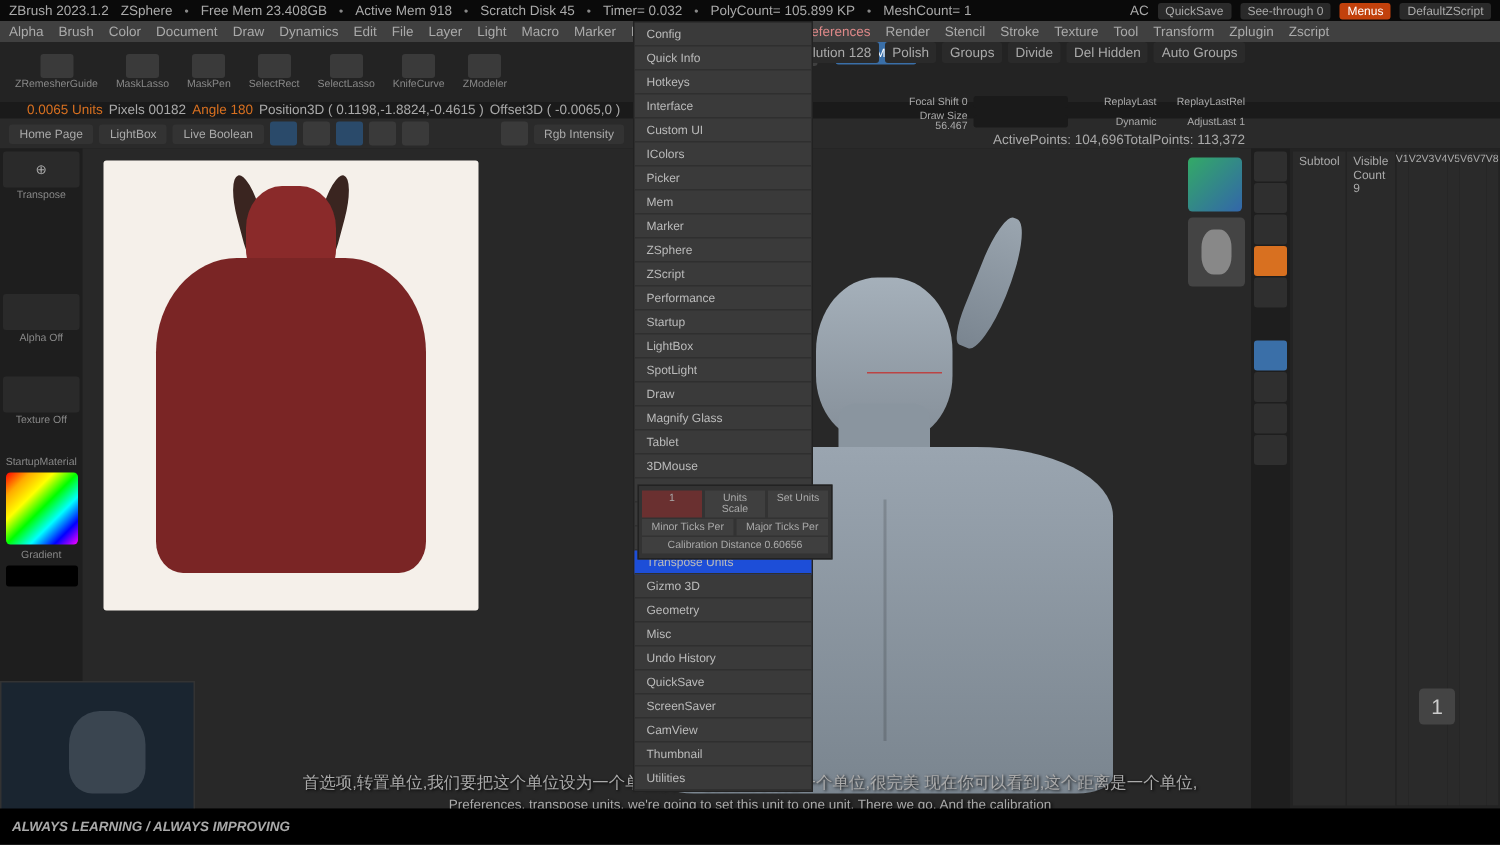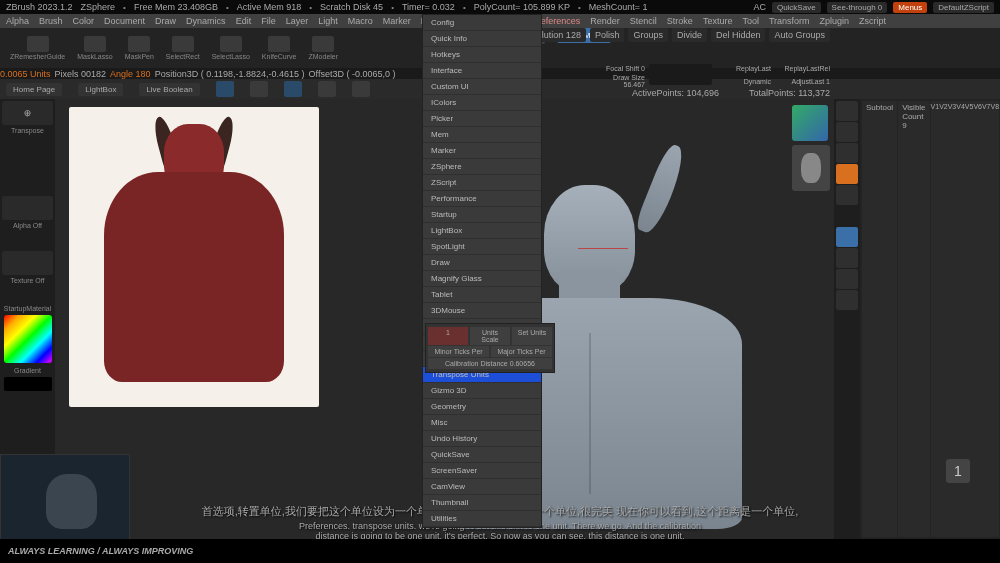--- a/index.html
+++ b/index.html
@@ -7,23 +7,23 @@
 .title-bar{height:14px;background:#0a0a0a;display:flex;align-items:center;padding:0 6px;gap:8px;font-size:8px;color:#888}
 .title-bar .right{margin-left:auto;display:flex;gap:6px;align-items:center}
 .title-bar .btn{padding:1px 5px;background:#2a2a2a;border-radius:2px;font-size:8px}
 .menu-bar{height:14px;background:#404040;display:flex;align-items:center;padding:0 6px;gap:10px;font-size:8px;color:#999}
 .menu-bar span{cursor:pointer}
 .menu-bar .active{color:#d88}
 .top-panel{height:40px;background:#232323;display:flex;align-items:center;padding:2px 6px;gap:4px}
 .icon-block{display:flex;flex-direction:column;align-items:center;gap:1px;padding:2px 4px}
 .icon-block .ico{width:22px;height:16px;background:#3a3a3a;border-radius:2px}
 .icon-block .lbl{font-size:7px;color:#888}
-.status-line{height:11px;background:#1a1a1a;display:flex;align-items:center;padding:0 0;font-size:7px;gap:4px}
+.status-line{height:11px;background:#1a1a1a;display:flex;align-items:flex-start;padding:0 18px;font-size:7px;gap:4px}
 .status-line .o{color:#d87020}
-.toolbar{height:20px;background:#2a2a2a;display:flex;align-items:center;padding:0 6px;gap:16px}
+.toolbar{height:20px;background:#2a2a2a;display:flex;align-items:center;padding:0 6px;gap:4px}
 .tb-btn{padding:2px 7px;background:#333;border-radius:2px;font-size:8px}
 .tb-ico{width:18px;height:16px;background:#3a3a3a;border-radius:2px}
 .tb-ico.a{background:#2a4a6a}
 .main{display:flex;height:440px}
 .left-tools{width:55px;background:#1e1e1e;display:flex;flex-direction:column;gap:1px;padding:2px}
 .tool-row{display:flex;gap:1px}
 .tool-sq{flex:1;height:24px;background:#2a2a2a;border-radius:2px;display:flex;align-items:center;justify-content:center}
 .tool-lbl{font-size:7px;color:#888;text-align:center;margin-top:1px}
 .color-picker{width:48px;height:48px;background:linear-gradient(135deg,#f00,#fa0,#ff0,#0f0,#0ff,#00f,#f0f);border-radius:3px;margin:2px auto}
 .black-sq{width:48px;height:14px;background:#000;margin:2px auto;border-radius:2px}
@@ -67,21 +67,21 @@
 .rp-thumb{height:44px;background:#1a1a1a;margin:2px 0;border-radius:2px;position:relative;padding:3px}
 .rp-thumb .mini{width:24px;height:34px;background:#555;border-radius:3px}
 .rp-row{display:flex;gap:1px}
 .rp-btn{flex:1;padding:3px 4px;background:#2f2f2f;font-size:7px;white-space:nowrap;overflow:hidden}
 .top-right{position:absolute;right:170px;top:28px;display:flex;gap:4px;font-size:7px}
 .tr-block{background:#2a2a2a;padding:2px 5px;border-radius:2px}
 .sliders{position:absolute;right:170px;top:64px;width:240px;display:flex;flex-direction:column;gap:2px}
 .sl-row{display:flex;gap:4px;align-items:center}
 .sl-lbl{width:55px;font-size:7px;text-align:right}
 .sl-track{flex:1;height:8px;background:#1a1a1a;border-radius:2px}
-.points{position:absolute;right:170px;top:88px;display:flex;gap:30px;font-size:7px}
+.points{position:absolute;right:170px;top:88px;display:flex;font-size:7px}
 .subtitle{position:absolute;bottom:22px;left:50%;transform:translateX(-50%);text-align:center;color:#fff;font-size:11px;text-shadow:1px 1px 2px #000;width:90%}
 .subtitle .cn{font-size:11px;margin-bottom:2px}
 .webcam{position:absolute;bottom:14px;left:0;width:130px;height:95px;background:#1a2530;border:1px solid #333}
 .webcam::after{content:"";position:absolute;top:20%;left:35%;width:40%;height:60%;background:#3a4550;border-radius:40% 40% 30% 30%}
 .bottom-bar{position:absolute;bottom:0;left:0;right:0;height:14px;background:#000;display:flex;align-items:center;padding:12px 8px;color:#fff;font-size:8px;font-weight:bold;font-style:italic}
 .dyna-block{position:absolute;left:557px;top:28px;background:#3a6fa8;padding:3px 8px;font-size:8px;color:#fff;border-radius:2px}
 .num-1{position:absolute;right:30px;bottom:80px;width:24px;height:24px;background:#444;border-radius:3px;display:flex;align-items:center;justify-content:center;font-size:14px;color:#ccc}
 .input-bar{position:absolute;left:427px;top:30px;width:118px;height:14px;background:#3f3f3f;border-radius:2px;padding:1px 4px;font-size:8px}
 </style>
 </head>
@@ -407,18 +407,17 @@
     </div>
 </div>
 
 <div class="num-1">1</div>
 
 <div class="webcam"></div>
 
 <div class="subtitle">
   <div class="cn">首选项,转置单位,我们要把这个单位设为一个单位,好了 校准距离将是一个单位,很完美 现在你可以看到,这个距离是一个单位,</div>
   <div>Preferences. transpose units. we're going to set this unit to one unit. There we go. And the calibration</div>
-  <div>distance is going to be one unit. it's perfect. So now as you can see. this distance is one unit.</div>
 </div>
 
 <div class="bottom-bar">
   <span>ALWAYS LEARNING  /  ALWAYS IMPROVING</span>
 </div>
 
 </body></html>

